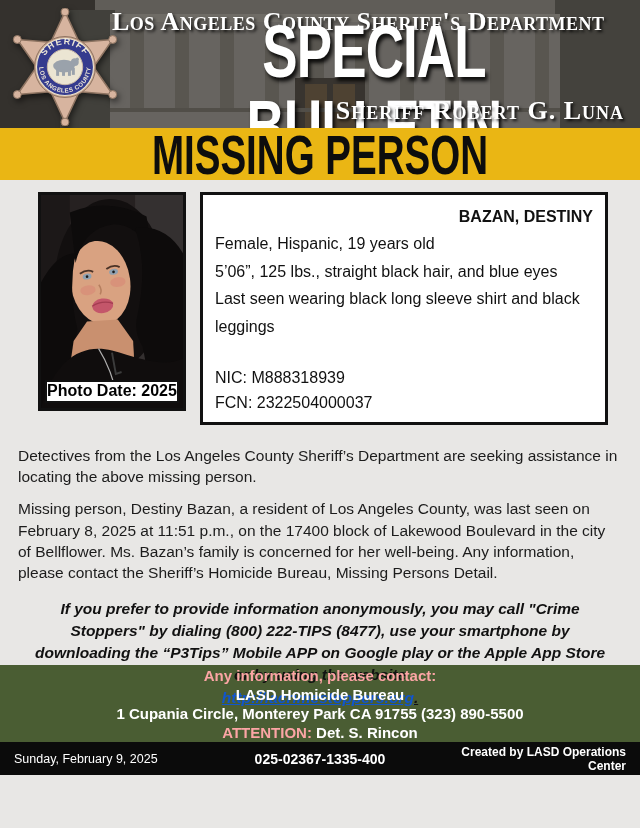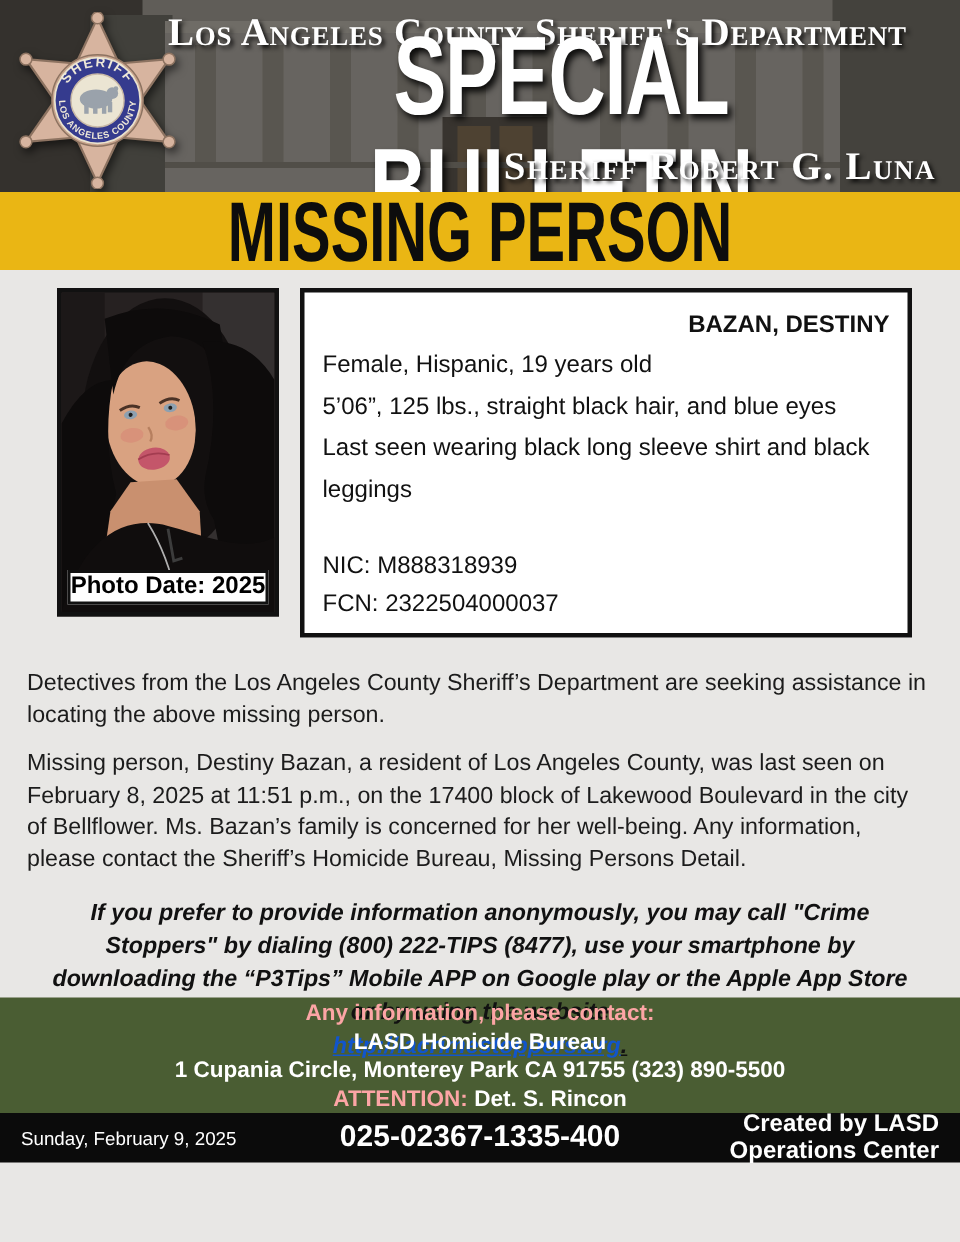--- a/index.html
+++ b/index.html
@@ -86,22 +86,22 @@
     height:77px; background:#4A5D33; color:#fff; text-align:center;
     display:flex; flex-direction:column; justify-content:center; gap:0;
     font-weight:bold; font-size:15px; line-height:19px;
   }
   .gold { color:#fca5a5; }
   .bottom-bar {
     height:33px; background:#0B0B0B; color:#fff; display:flex; align-items:center;
     padding:0 14px;
   }
   .bb-date { font-size:12.5px; font-weight:normal; flex:1; text-align:left; }
-  .bb-num  { font-size:20px; font-weight:bold; flex:1; text-align:center; }
-  .bb-credit { font-size:16px; font-weight:bold; flex:1; text-align:right; }
+  .bb-num  { font-size:14px; font-weight:bold; flex:1; text-align:center; }
+  .bb-credit { font-size:12px; font-weight:bold; flex:1; text-align:right; }
 </style>
 </head>
 <body>
 
 <div class="page">
 
   <header class="hero">
     <svg class="hero-bg" viewBox="0 0 640 128" preserveAspectRatio="none" aria-hidden="true">
       <rect width="640" height="128" fill="#85827b"></rect>
       <rect x="0" y="0" width="95" height="128" fill="#45423c"></rect>

